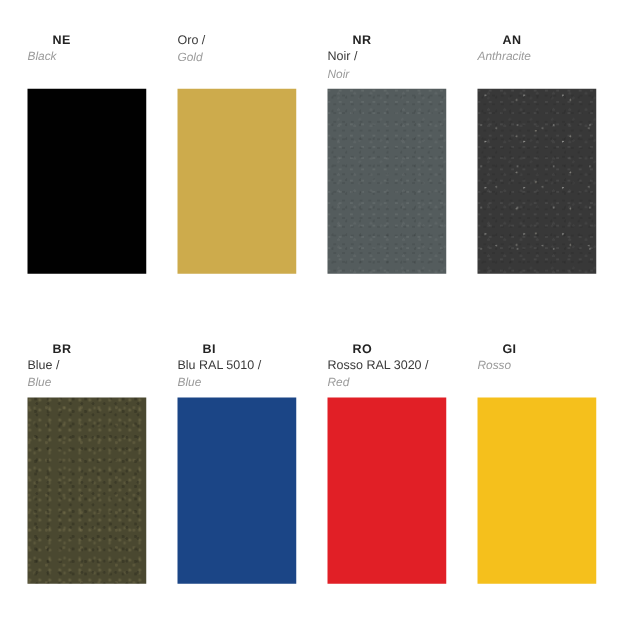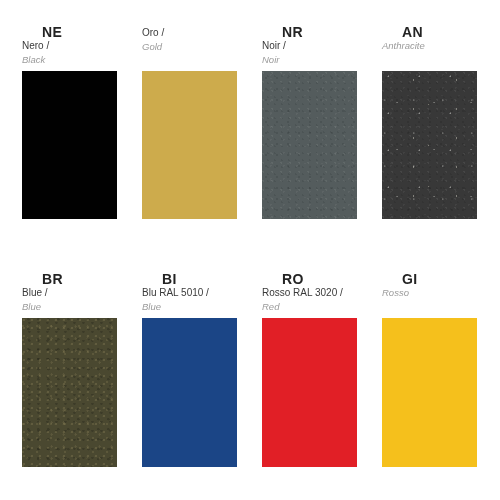--- a/index.html
+++ b/index.html
@@ -32,21 +32,21 @@
     width: 120px;
     box-sizing: border-box;
     padding-left: 22px;
     padding-right: 3px;
   }
 
   .labels {
     height: 45px;
   }
   .code {
-    font-size: 14px;
+    font-size: 10px;
     font-weight: bold;
     color: #232323;
     letter-spacing: 0.3px;
     line-height: 13px;
     white-space: nowrap;
     padding-left: 20px;
   }
   .name {
     font-size: 10px;
     font-weight: normal;
@@ -109,21 +109,20 @@
 </head>
 <body>
 
 <div class="palette">
 
   <div class="row row-top">
 
     <div class="cell">
       <div class="labels">
         <div class="code">NE</div>
-        <div class="name">Nero /</div>
         <div class="english">Black</div>
       </div>
       <div class="swatch" style="background-color: rgb(1, 1, 1);"></div>
     </div>
 
     <div class="cell">
       <div class="labels">
         <div class="name">Oro /</div>
         <div class="english">Gold</div>
       </div>

